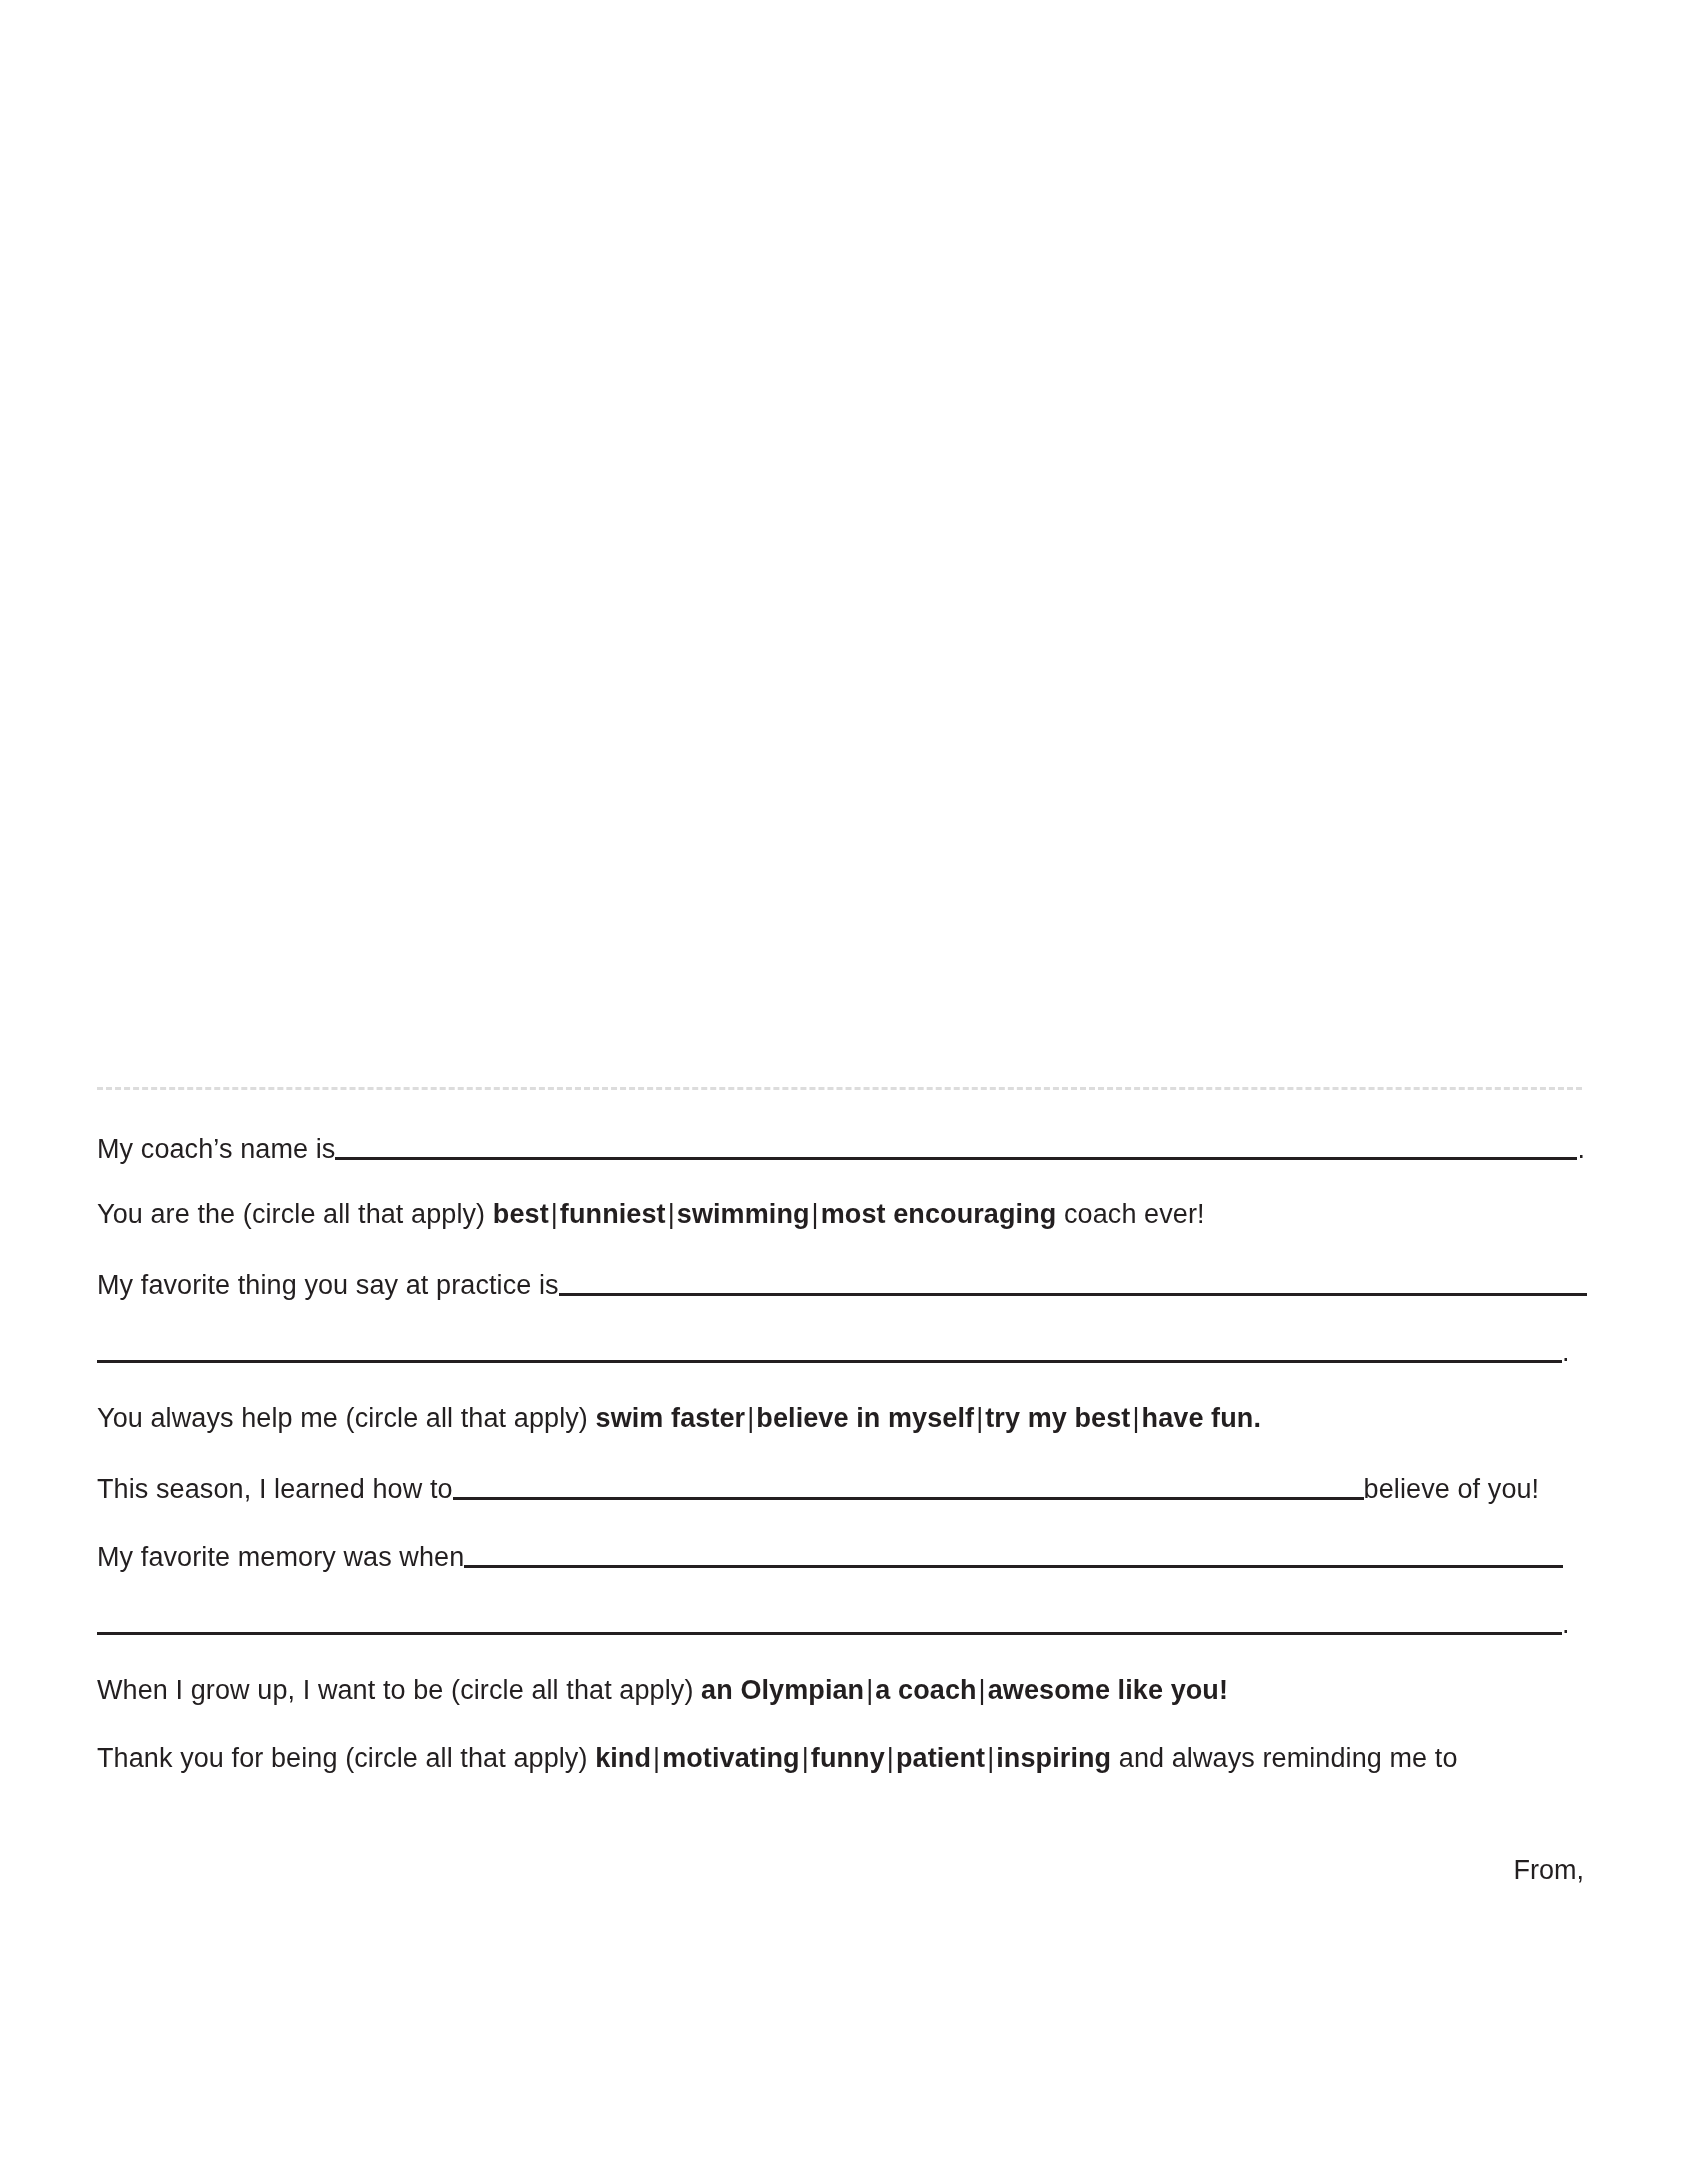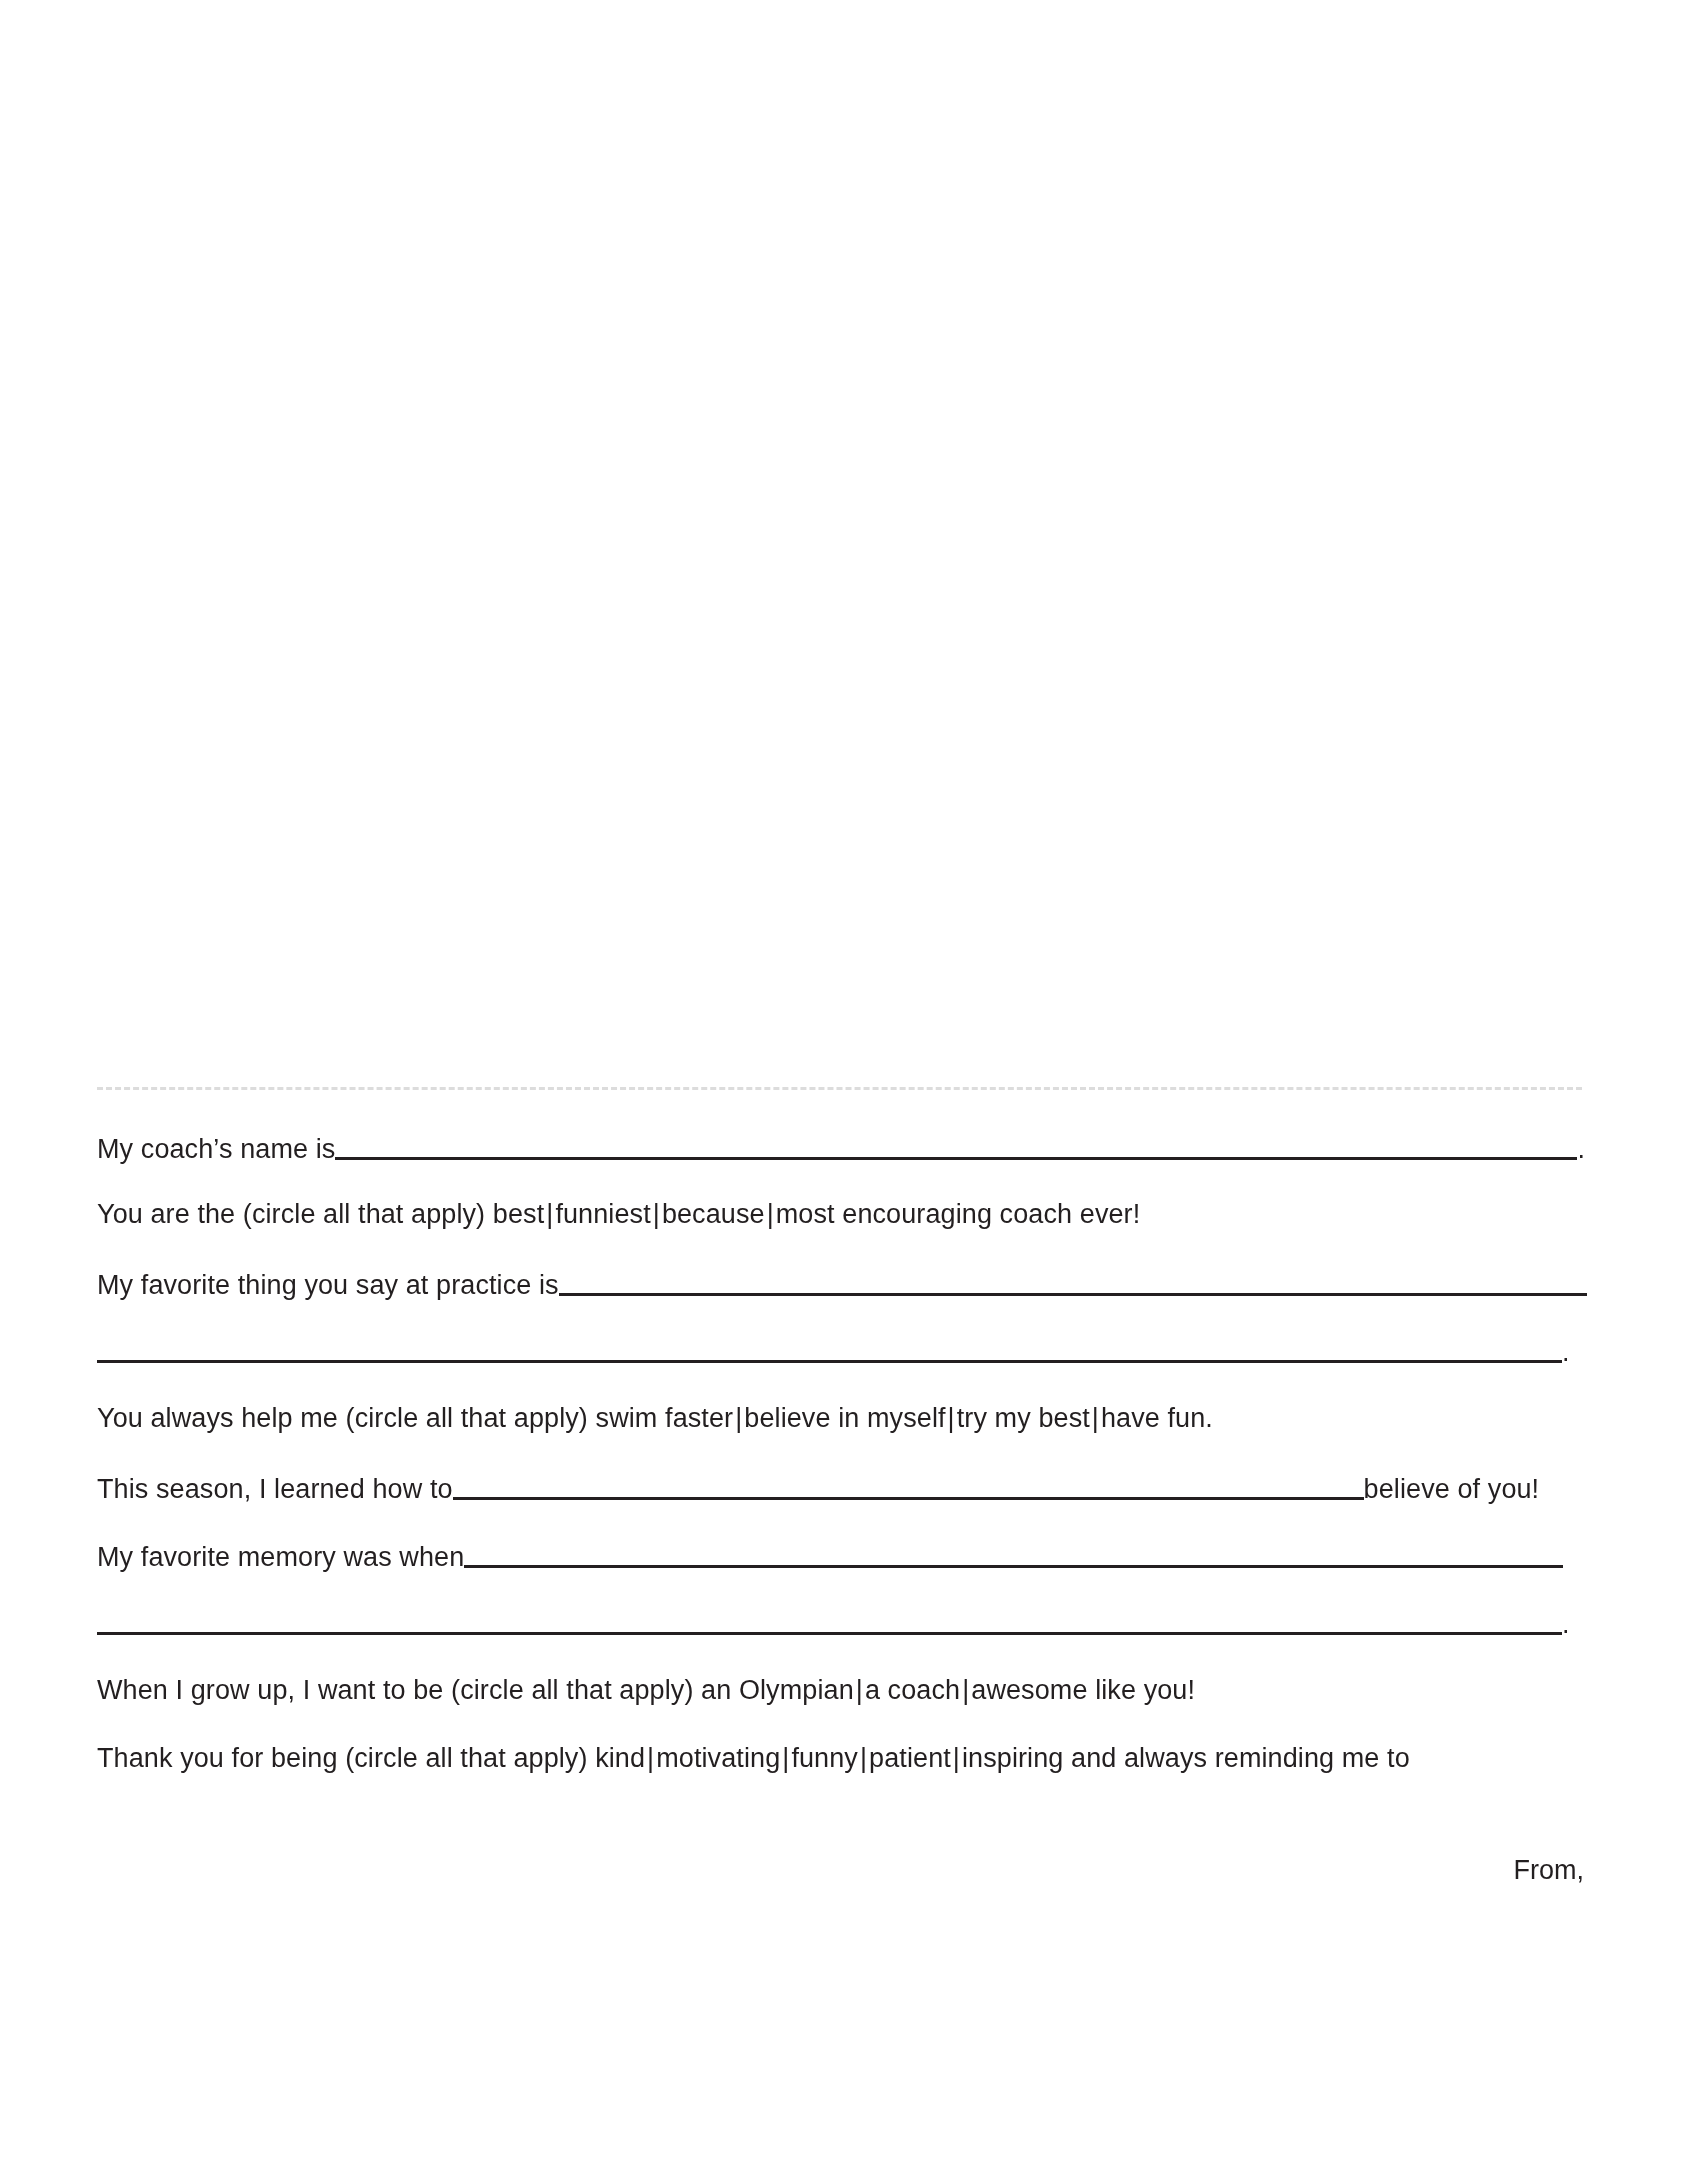--- a/index.html
+++ b/index.html
@@ -60,21 +60,21 @@
     letter-spacing: 0.1px;
     white-space: nowrap;
     color: #231f20;
     height: 34px;
     margin-bottom: 34px;
   }
 
   
   .stem { font-weight: 400; }
   
-  .choice { font-weight: 400; }
+  .choice { font-weight: 700; }
   .sep { font-weight: 400; padding: 0 2px; }
   .tail { font-weight: 400; }
 
   
   .rule {
     display: inline-block;
     vertical-align: baseline;
     border-bottom: 3px solid #231f20;
     height: 0.92em;
     margin-bottom: -2px;
@@ -119,21 +119,21 @@
 
   <div class="cut-line"></div>
 
   <div class="letter">
 
     <div class="line">
       <span class="stem">My coach’s name is</span><span class="rule" style="width:1242px;"></span><span class="period">.</span>
     </div>
 
     <div class="line">
-      <span class="stem">You are the (circle all that apply) </span><span class="choice">best</span><span class="sep">|</span><span class="choice">funniest</span><span class="sep">|</span><span class="choice">because</span><span class="sep">|</span><span class="choice">most encouraging</span><span class="tail"> coach ever!</span>
+      <span class="stem">You are the (circle all that apply) </span><span class="choice">best</span><span class="sep">|</span><span class="choice">funniest</span><span class="sep">|</span><span class="choice">swimming</span><span class="sep">|</span><span class="choice">most encouraging</span><span class="tail"> coach ever!</span>
     </div>
 
     <div class="line">
       <span class="stem">My favorite thing you say at practice is</span><span class="rule" style="width:1028px;"></span>
     </div>
 
     <div class="cont-row">
       <span class="cont-rule" style="width:1465px;"></span><span class="period">.</span>
     </div>
 

